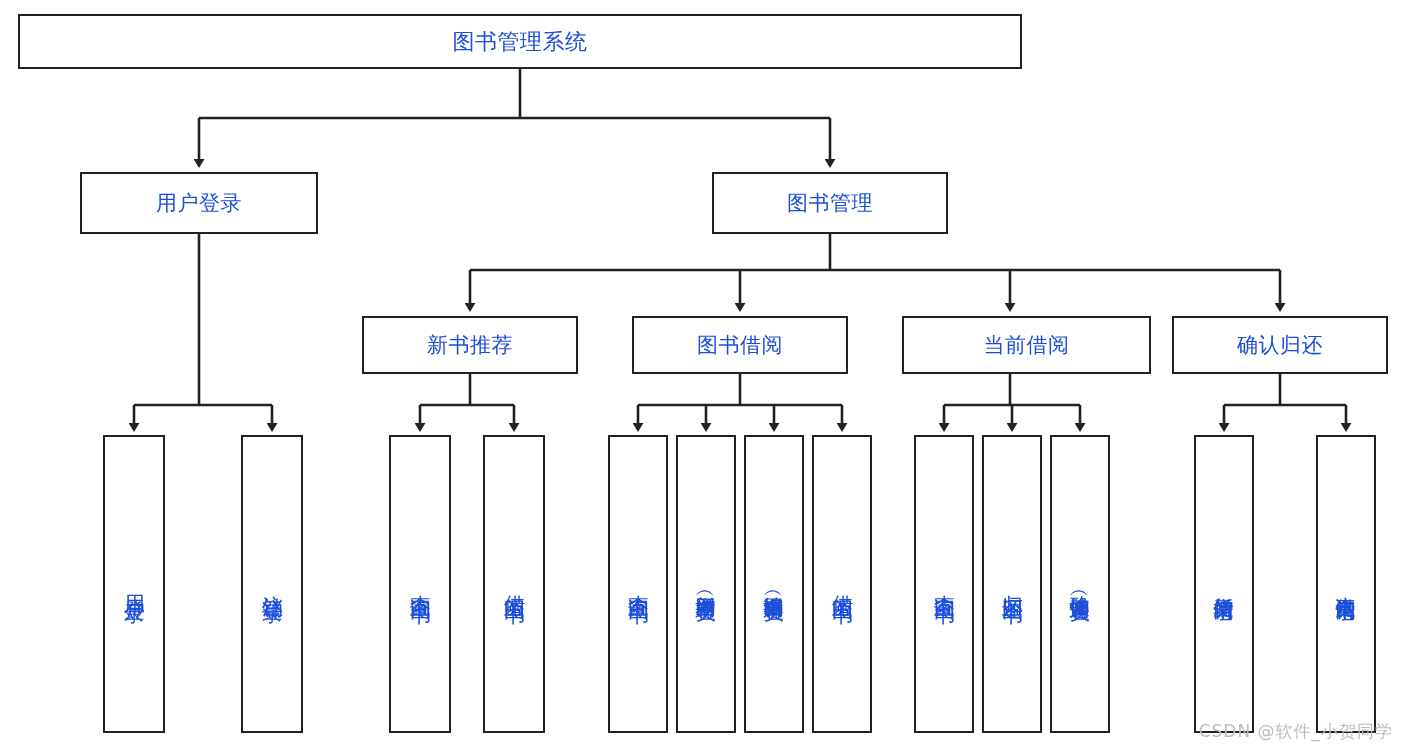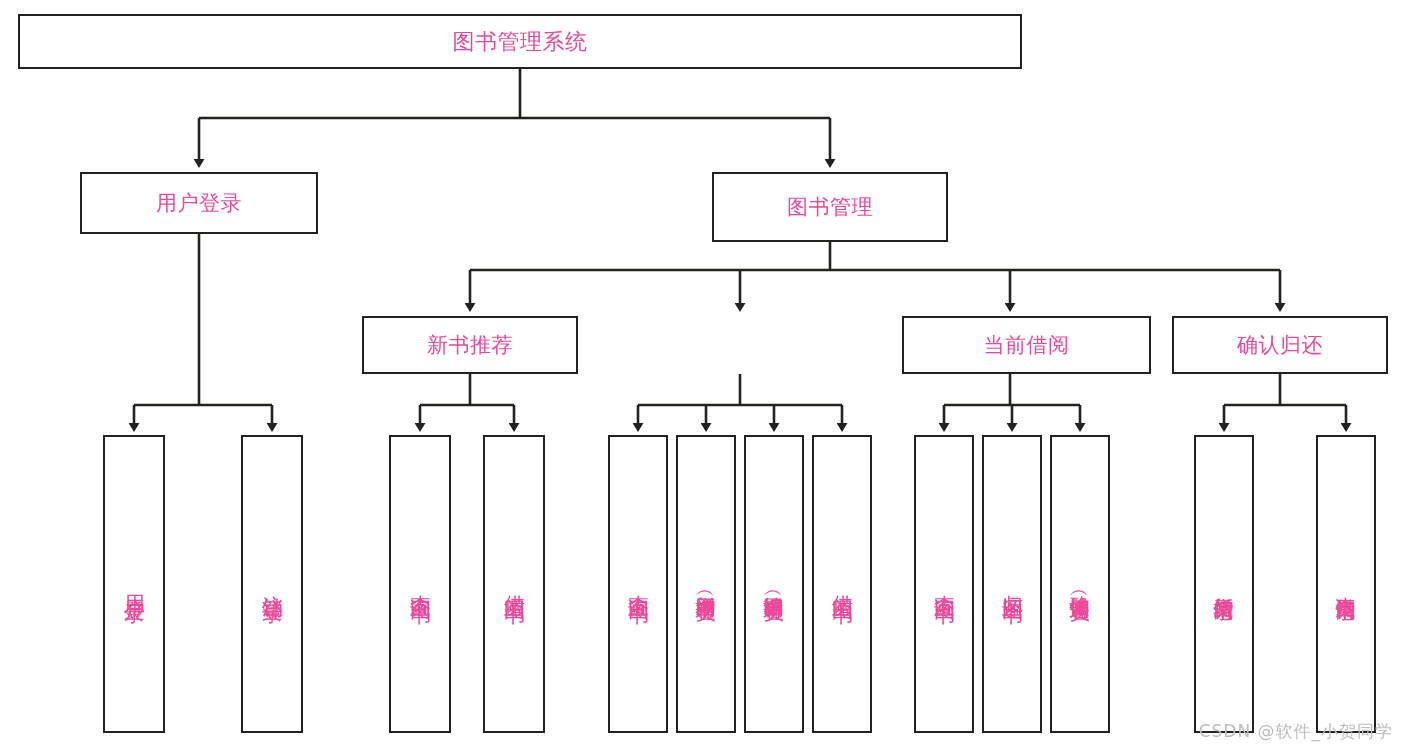--- a/index.html
+++ b/index.html
@@ -26,21 +26,21 @@
     background:#ffffff;
     border:2px solid #23221f;
     display:flex;
     align-items:center;
     justify-content:center;
     text-align:center;
     z-index:2;
   }
   .node .lbl{
     display:block;
-    color:#ec4899;
+    color:#1d4ed8;
     letter-spacing:0.5px;
     line-height:1.08;
   }
   
   .node.h .lbl{
     font-size:21px;
     writing-mode:horizontal-tb;
   }
   .node.root .lbl{ font-size:22px; }
   
@@ -128,26 +128,29 @@
     </g>
   </svg>
 
   <div class="node h root" style="left: 18px; top: 14px; width: 1004px; height: 55px;">
     <span class="lbl">图书管理系统</span>
   </div>
 
   <div class="node h" style="left: 80px; top: 172px; width: 238px; height: 62px;">
     <span class="lbl">用户登录</span>
   </div>
-  <div class="node h" style="left: 712px; top: 172px; width: 236px; height: 70px;">
+  <div class="node h" style="left: 712px; top: 172px; width: 236px; height: 62px;">
     <span class="lbl">图书管理</span>
   </div>
 
   <div class="node h" style="left: 362px; top: 316px; width: 216px; height: 58px; text-align: center;">
     <span class="lbl">新书推荐</span>
+  </div>
+  <div class="node h" style="left: 632px; top: 316px; width: 216px; height: 58px;">
+    <span class="lbl">图书借阅</span>
   </div>
   <div class="node h" style="left: 902px; top: 316px; width: 249px; height: 58px;">
     <span class="lbl">当前借阅</span>
   </div>
   <div class="node h" style="left: 1172px; top: 316px; width: 216px; height: 58px;">
     <span class="lbl">确认归还</span>
   </div>
 
   <div class="node v" style="left: 103px; top: 435px; width: 62px; height: 298px;">
     <span class="lbl">用户登录</span>

